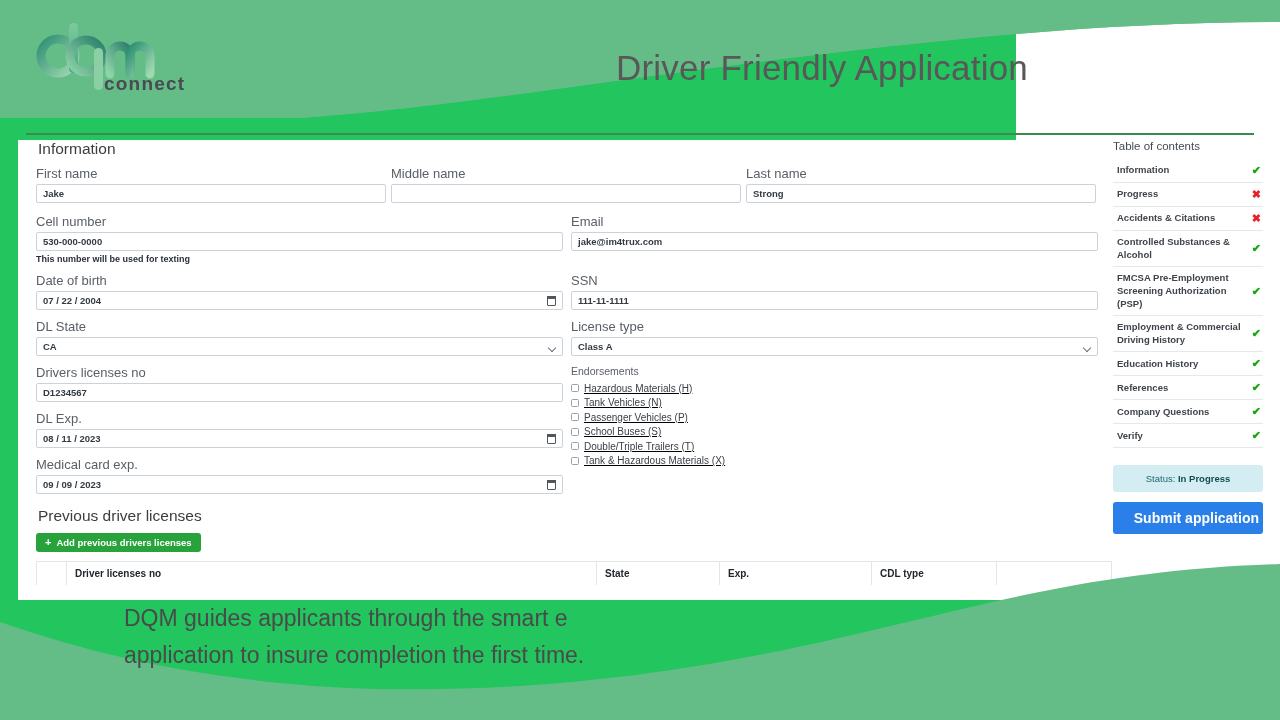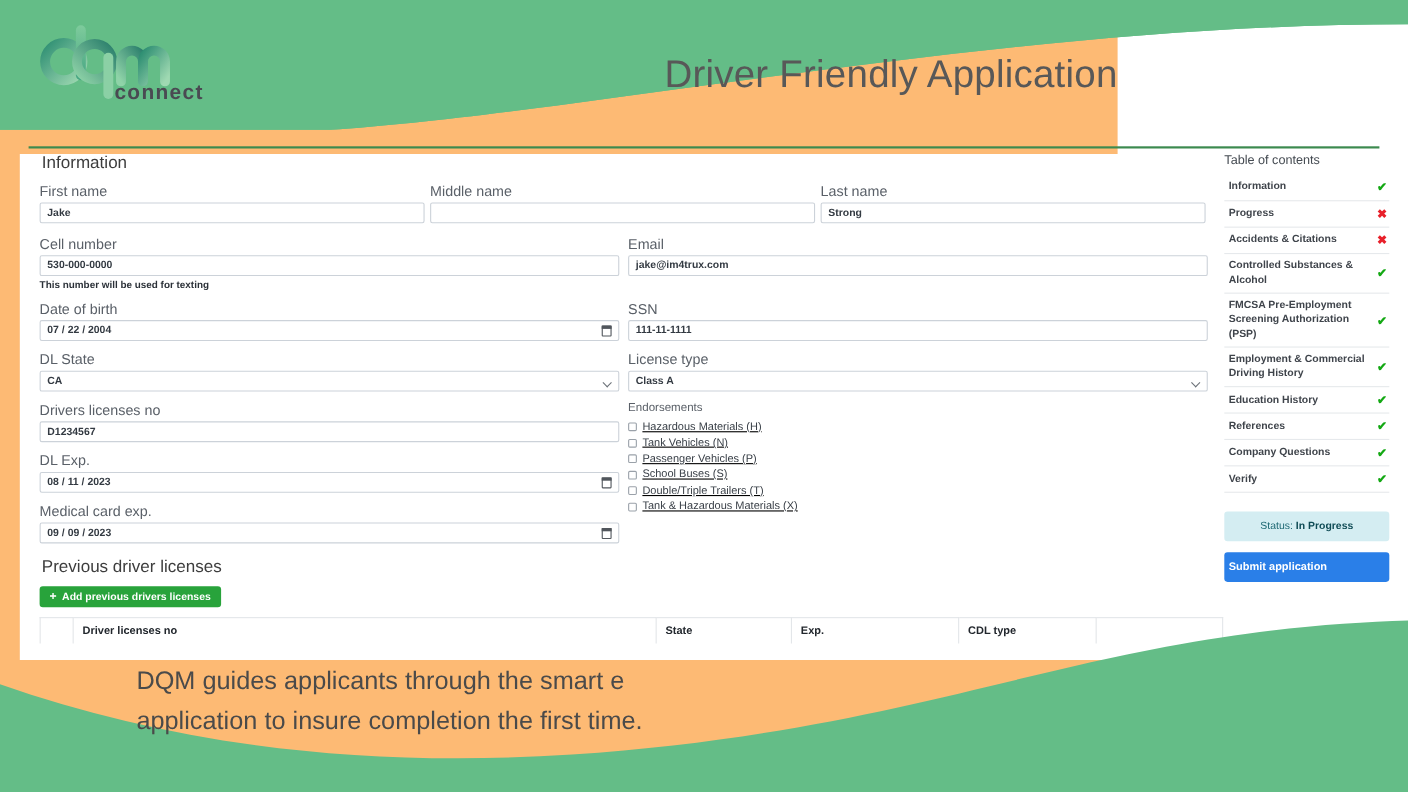--- a/index.html
+++ b/index.html
@@ -2,33 +2,33 @@
 <html><head>
 <meta charset="utf-8">
 <style>
   * { box-sizing: border-box; margin: 0; padding: 0; }
   html, body {
     width: 1280px; height: 720px;
     font-family: "Liberation Sans", sans-serif;
     background: #ffffff;
     overflow: hidden;
   }
-  .slide { position: relative; width: 1016px; height: 720px; background: #fdba74; }
+  .slide { position: relative; width: 1016px; height: 720px; background: #22c55e; }
 
   
   .top-wave { position: absolute; left: 0; top: 0; width: 1280px; height: 136px; }
   .top-wave svg { display: block; }
 
   
   .logo { position: absolute; left: 30px; top: 18px; width: 170px; height: 78px; }
   .logo svg { display: block; }
 
   
   .deck-title {
-    position: absolute; left: 360px; top: 48px; width: 900px;
+    position: absolute; left: 372px; top: 48px; width: 900px;
     text-align: center;
     font-size: 35px; font-weight: 400; color: #585858;
     letter-spacing: 0.2px;
   }
 
   
   .header-rule {
     position: absolute; left: 26px; top: 133px; width: 1228px; height: 2px;
     background: #3c8a4f;
   }
@@ -137,22 +137,22 @@
     margin-top: 17px;
     background: #d4edf2; color: #1d6873;
     font-size: 9.5px; text-align: center;
     padding: 8px 4px; border-radius: 3px;
   }
   .status-badge b { color: #0f4b55; }
 
   .btn-submit {
     margin-top: 10px; display: block; width: 100%;
     background: #2a7fe8; color: #fff;
-    font-size: 10px; font-weight: 700;
-    text-align: left; padding: 8px 4px; border-radius: 3px; border: none;
+    font-size: 14px; font-weight: 700;
+    text-align: right; padding: 8px 4px; border-radius: 3px; border: none;
   }
 
   
   .bottom-wave { position: absolute; left: 0; bottom: 0; width: 1280px; height: 160px; }
   .bottom-wave svg { display: block; }
 
   .caption {
     position: absolute; left: 124px; top: 600px; width: 680px;
     font-size: 23px; color: #4a4a4a; line-height: 1.62; font-weight: 400;
   }

